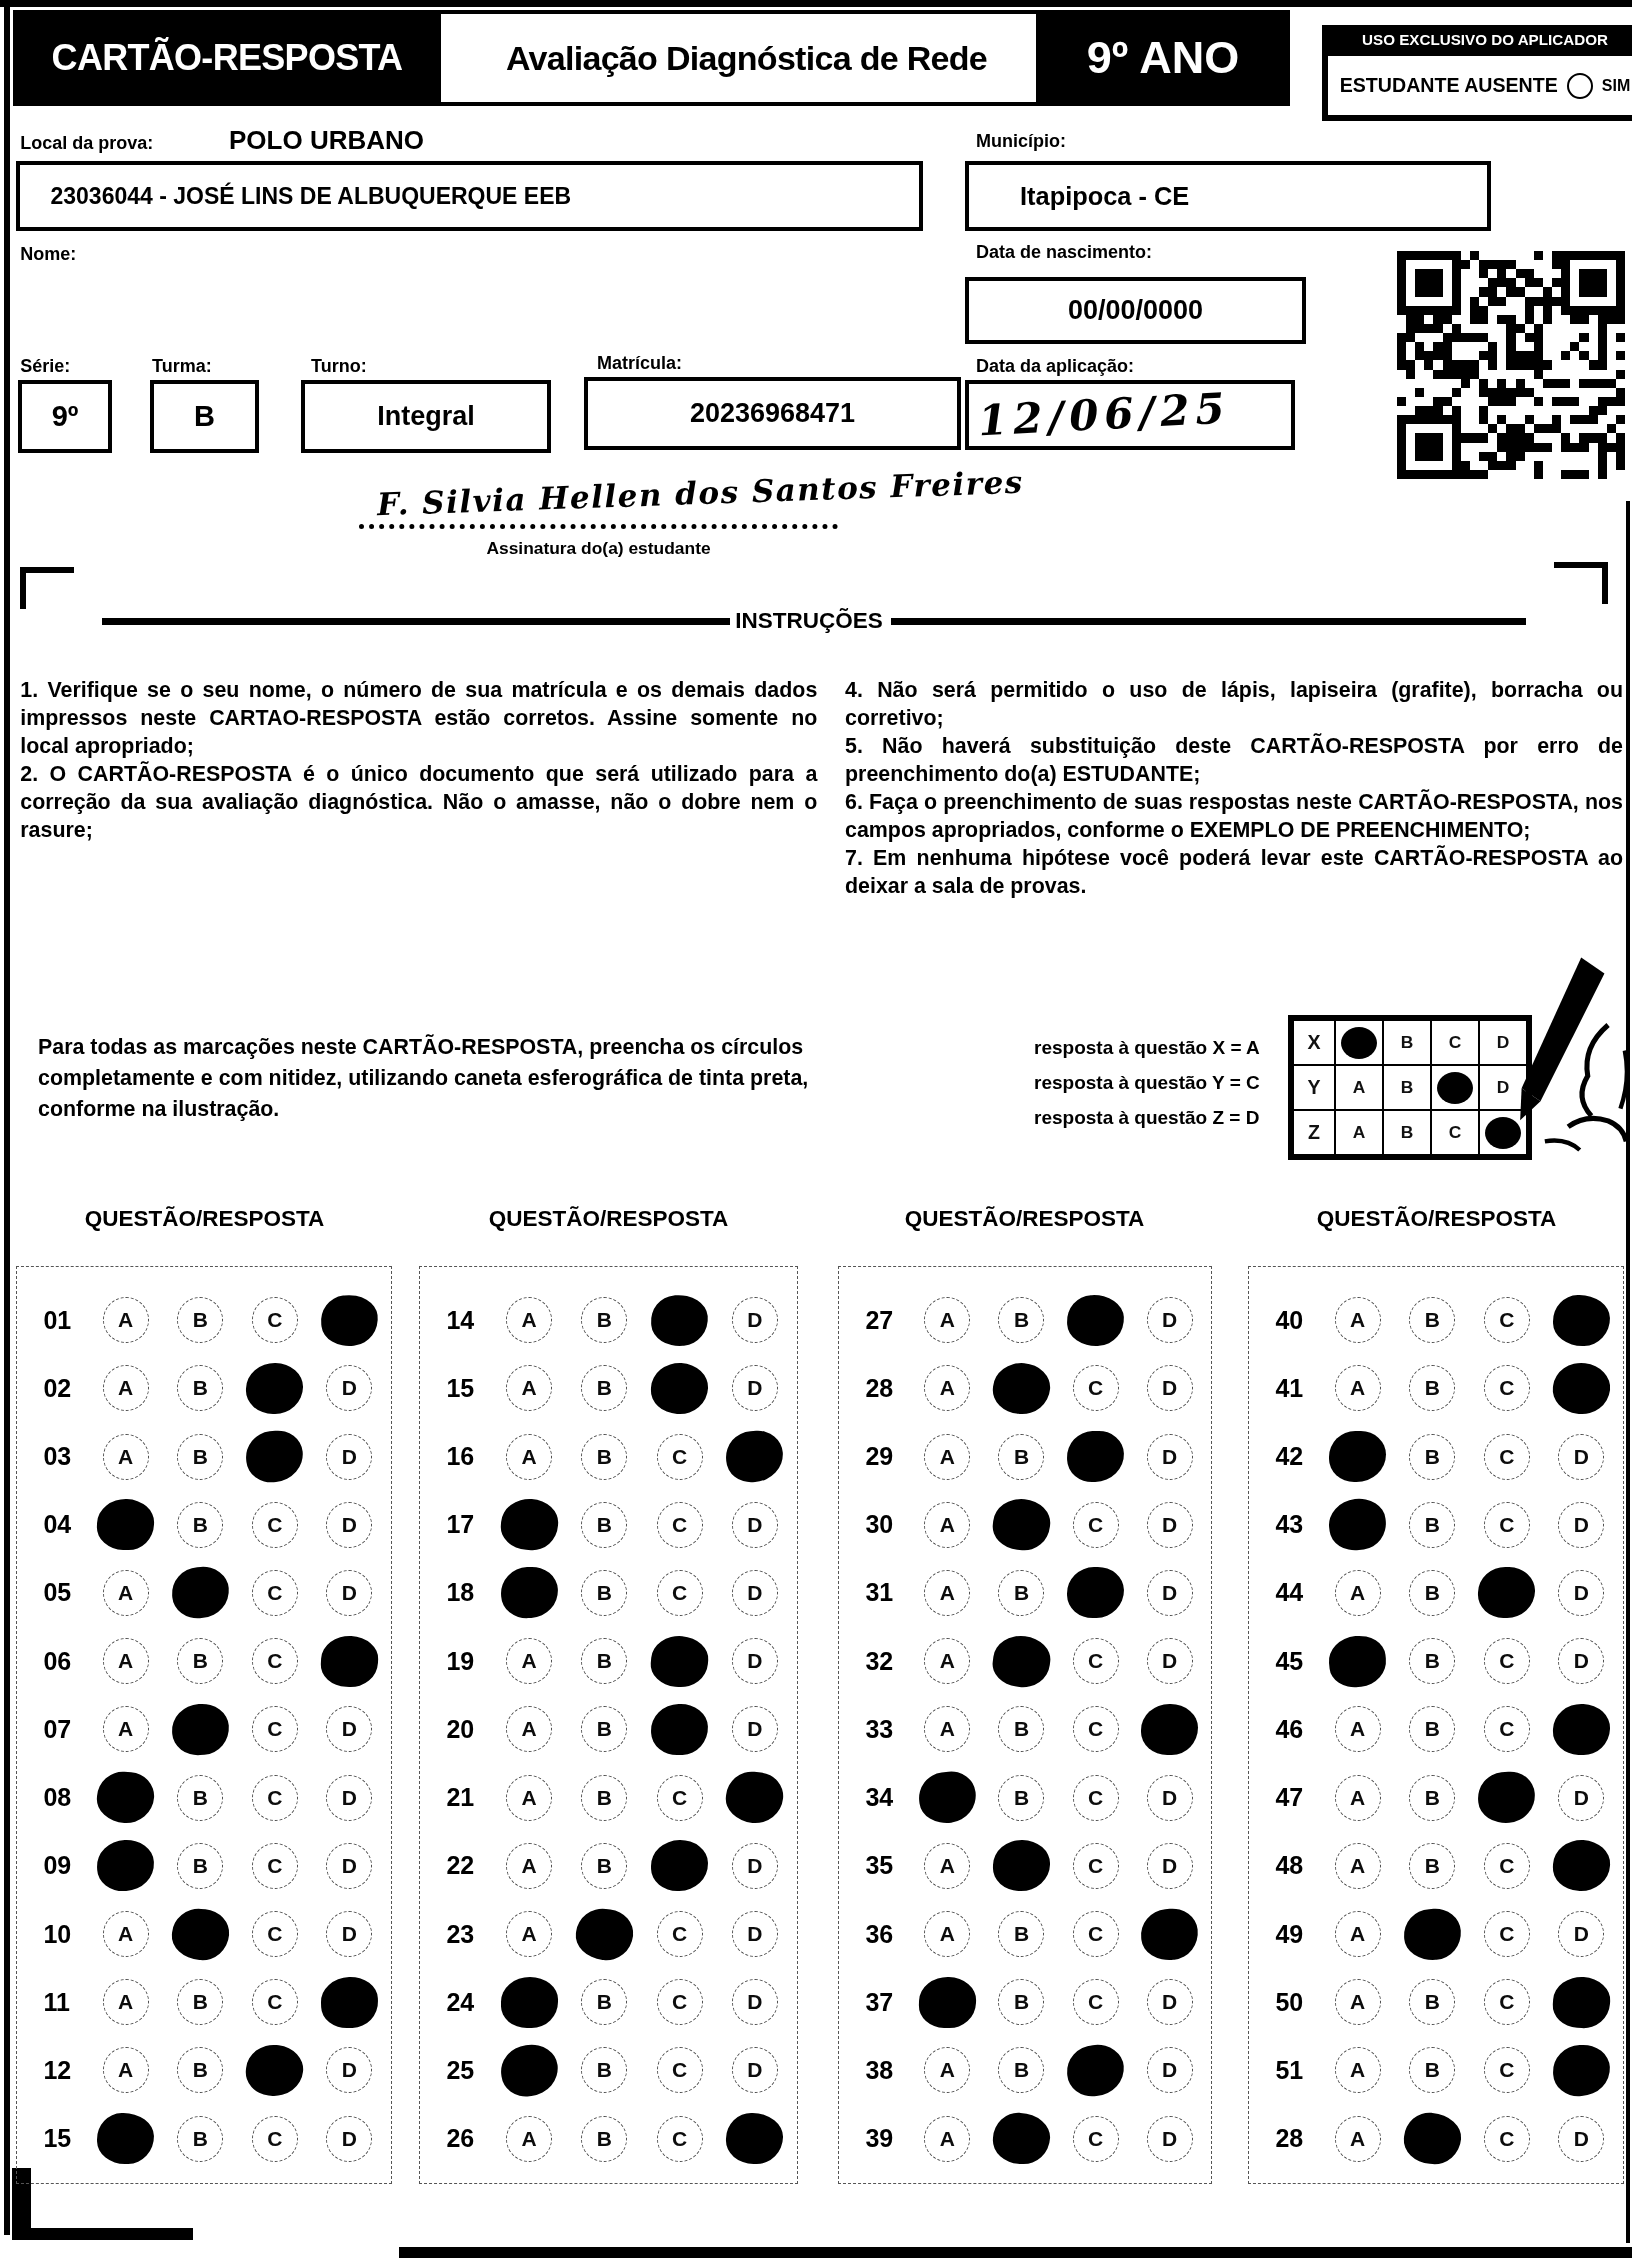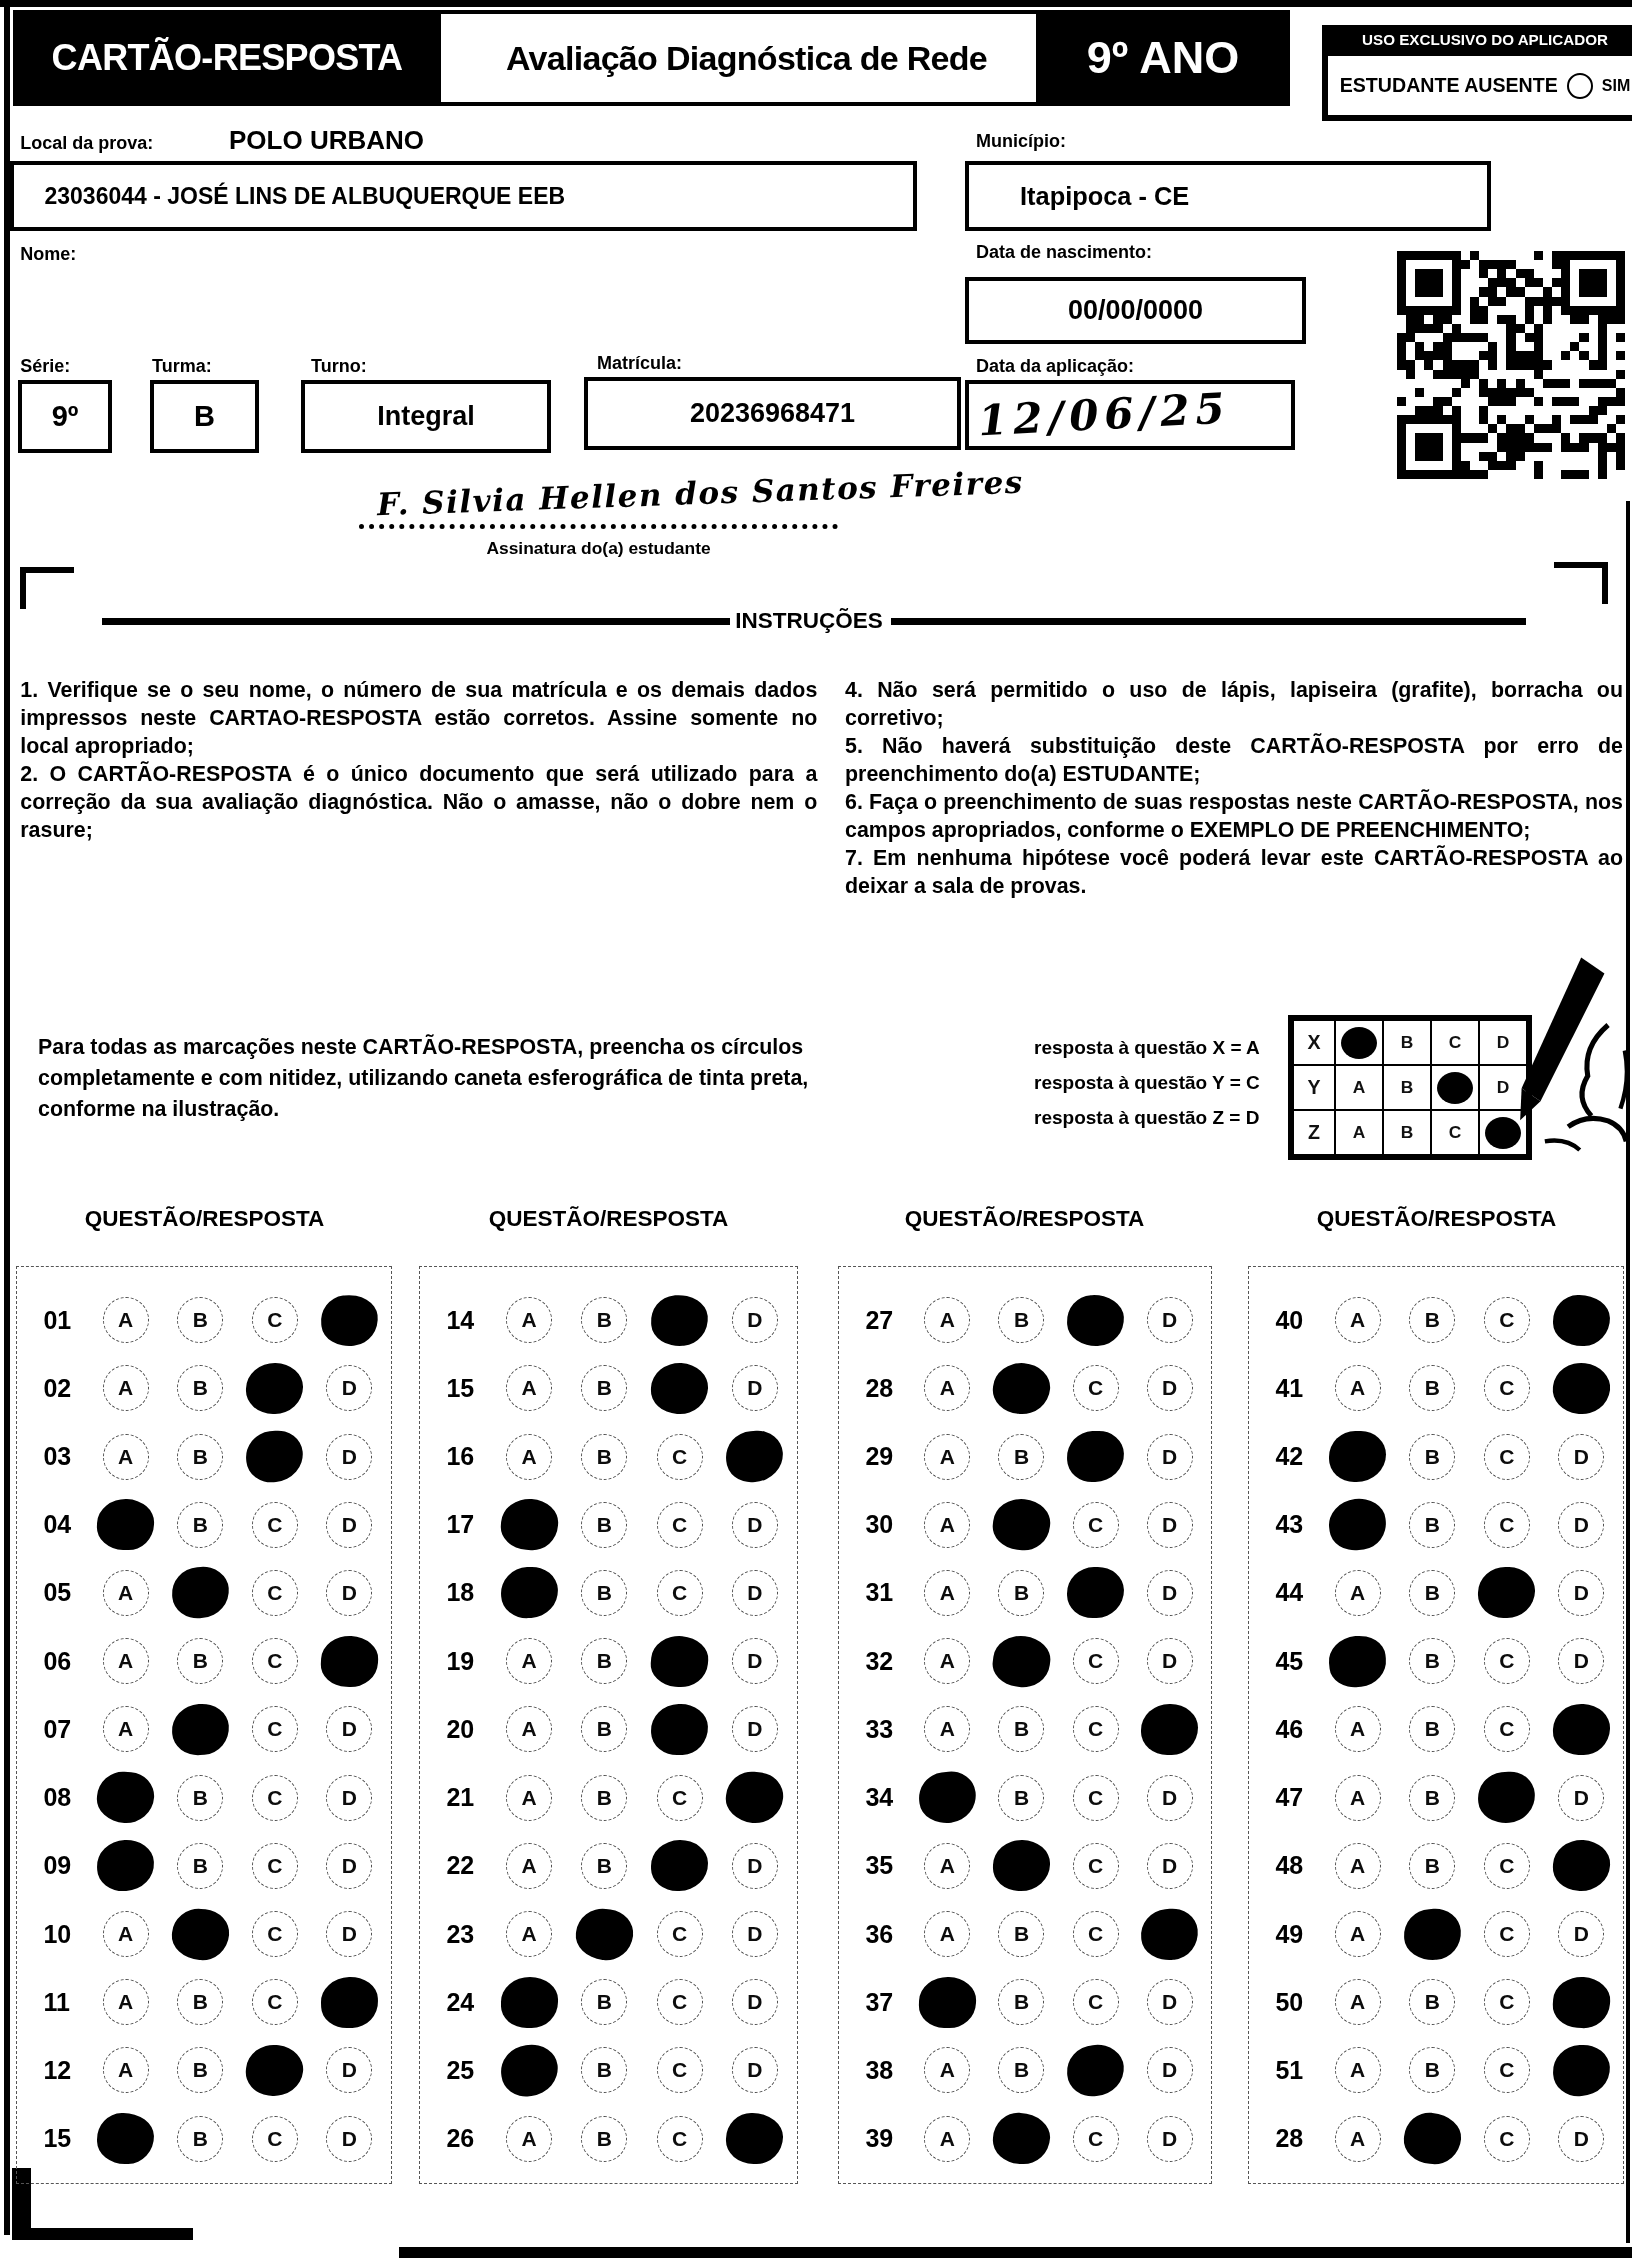--- a/index.html
+++ b/index.html
@@ -76,21 +76,21 @@
     <div class="hdr-right-title">USO EXCLUSIVO DO APLICADOR</div>
     <div class="hdr-right-body">
       <span>ESTUDANTE AUSENTE</span>
       <span class="absent-circle"></span>
       <span class="sim">SIM</span>
     </div>
   </div>
 
   <div class="lbl" style="left:20.3px;top:133px;">Local da prova:</div>
   <div class="abs" style="left:229px;top:125px;font-size:26px;">POLO URBANO</div>
-  <div class="fbox" style="left:10px;top:161px;width:907px;height:70px;padding-left:30.5px;text-align:center;">
+  <div class="fbox" style="left:16px;top:161px;width:907px;height:70px;padding-left:30.5px;text-align:center;">
     <span class="fval">23036044 - JOSÉ LINS DE ALBUQUERQUE EEB</span>
   </div>
 
   <div class="lbl" style="left:976px;top:131px;">Município:</div>
   <div class="fbox" style="left:965px;top:161px;width:526px;height:70px;padding-left:51px;">
     <span class="fval" style="font-size:25.4px;">Itapipoca - CE</span>
   </div>
 
   <div class="lbl" style="left:20.3px;top:244px;">Nome:</div>
 

